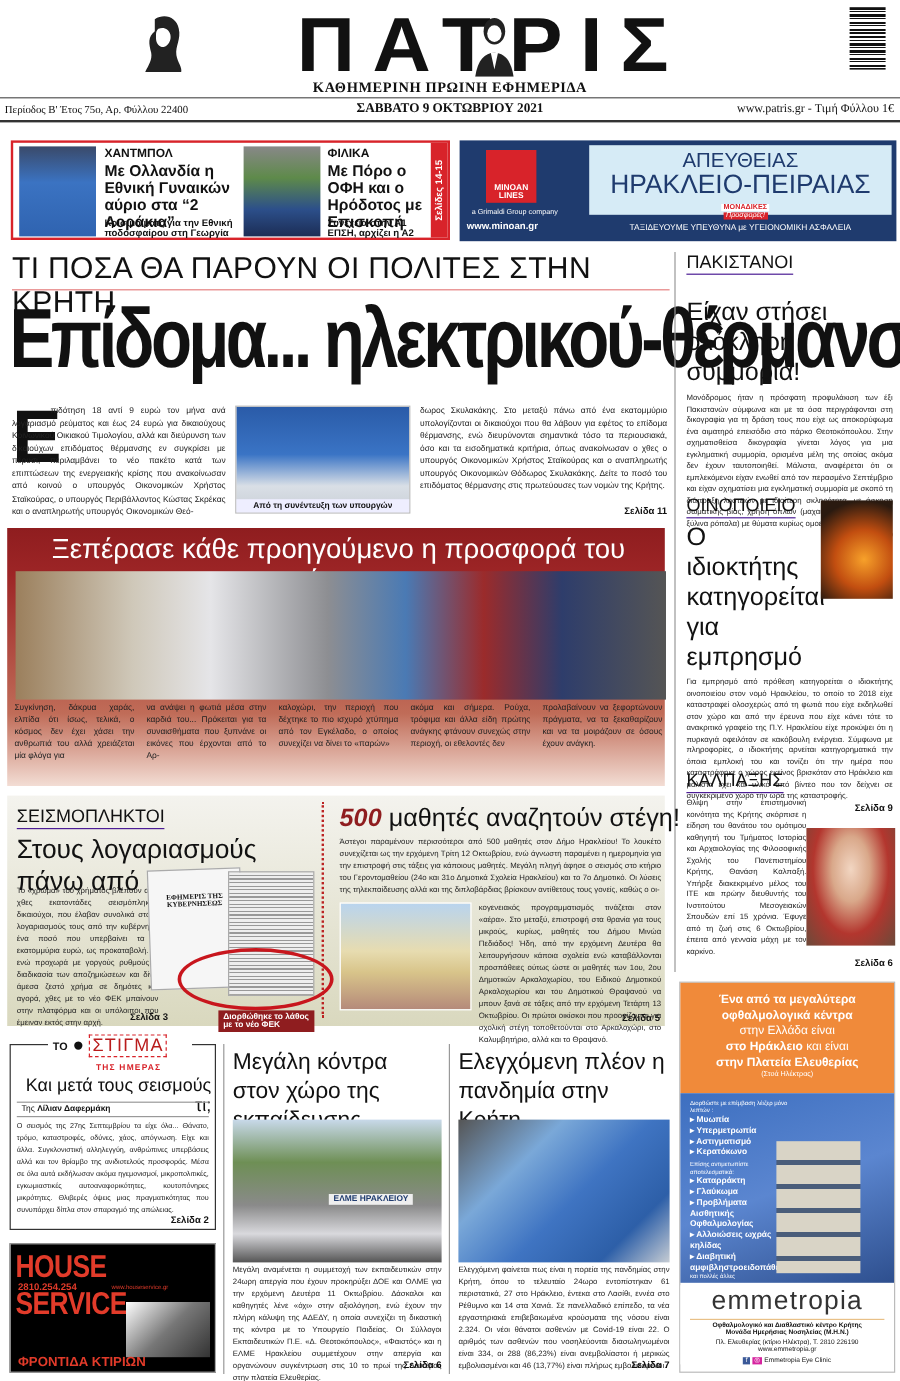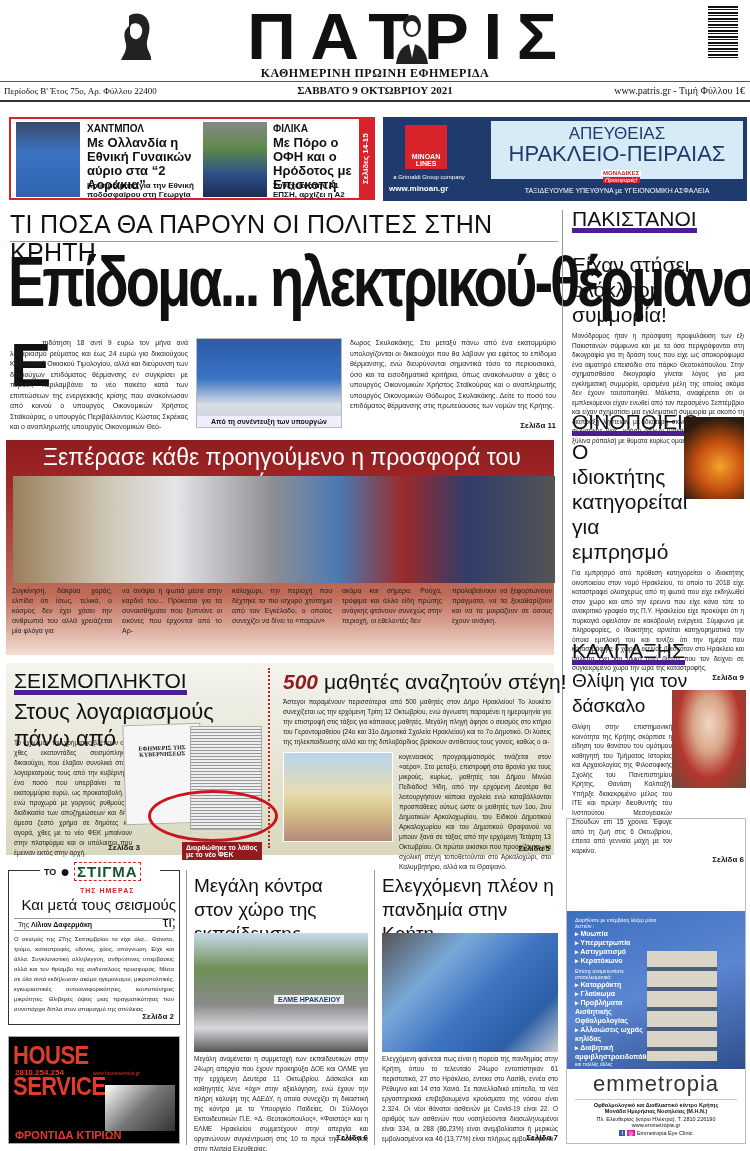--- a/index.html
+++ b/index.html
@@ -46,21 +46,21 @@
 
 .donbox{left:6px;top:440px;width:548px;height:215px;background:linear-gradient(180deg,#8f1d1f 0%,#9d2526 18%,#c06c58 72%,#f3ddd4 100%)}
 .donhead{left:12px;top:444px;width:540px;color:#fff;font-size:23px;line-height:26px;text-align:center}
 .donphoto{left:13px;top:476px;width:542px;height:107px;background:linear-gradient(90deg,#9b7f5c 0%,#cfc8b9 18%,#e5e5e8 30%,#8d8e92 48%,#4a7ab4 60%,#9b2b2b 72%,#2e3d6b 84%,#555 100%)}
 .doncols{left:12px;top:586px;width:540px;display:flex;gap:10px}
 .doncols div{flex:1;font-size:7px;line-height:10px;text-align:justify;color:#222}
 
 .quake{left:6px;top:663px;width:548px;height:192px;background:linear-gradient(180deg,#f4f3ee 0%,#d9d8be 100%)}
 .dotted{left:268px;top:668px;width:2px;height:180px;border-left:2px dotted #b22}
 
-.section-kicker{font-size:21px;border-bottom:5px solid #4c1d95;display:inline-block;line-height:18px}
+.section-kicker{font-size:15px;border-bottom:1px solid #4c1d95;display:inline-block;line-height:18px}
 .sec-head{font-size:21px;line-height:25px}
 .vrule{width:1px;background:#999}
 .stigma{left:8px;top:870px;width:172px;height:155px;border:1px solid #333}
 .hs{left:8px;top:1036px;width:172px;height:108px;border:1px solid #aaa;background:#000000}
 .emm{left:566px;top:818px;width:180px;height:326px;border:1px solid #bbb}
 </style>
 </head>
 <body>
 
 <div class="abs portrait" style="left:115px">
@@ -145,21 +145,20 @@
 <div class="abs" style="left:572px;top:413px;width:172px">
   <div class="section-kicker">ΟΙΝΟΠΟΙΕΙΟ</div>
   <div class="sec-head" style="margin-top:3px;width:108px">Ο ιδιοκτήτης κατηγορείται για εμπρησμό</div>
   <div class="body" style="margin-top:4px;font-size:6.5px;line-height:9.5px">Για εμπρησμό από πρόθεση κατηγορείται ο ιδιοκτήτης οινοποιείου στον νομό Ηρακλείου, το οποίο το 2018 είχε καταστραφεί ολοσχερώς από τη φωτιά που είχε εκδηλωθεί στον χώρο και από την έρευνα που είχε κάνει τότε το ανακριτικό γραφείο της Π.Υ. Ηρακλείου είχε προκύψει ότι η πυρκαγιά οφειλόταν σε κακόβουλη ενέργεια. Σύμφωνα με πληροφορίες, ο ιδιοκτήτης αρνείται κατηγορηματικά την όποια εμπλοκή του και τονίζει ότι την ημέρα που καταστράφηκε ο χώρος εκείνος βρισκόταν στο Ηράκλειο και μάλιστα έχει και υλικό από βίντεο που τον δείχνει σε συγκεκριμένο χώρο την ώρα της καταστροφής.</div>
   <div class="pageref">Σελίδα 9</div>
 </div>
 <div class="abs" style="left:684px;top:417px;width:60px;height:82px;background:radial-gradient(circle at 60% 60%,#f7a12a 0%,#c24e10 40%,#2a1a10 80%)"></div>
 
 <div class="abs" style="left:572px;top:642px;width:172px">
   <div class="section-kicker">ΚΑΛΠΑΞΗΣ</div>
-  <div class="sec-head" style="margin-top:3px;font-size:19px">Θλίψη για τον δάσκαλο</div>
   <div class="body" style="margin-top:4px;font-size:6.5px;line-height:9.5px;width:100px">Θλίψη στην επιστημονική κοινότητα της Κρήτης σκόρπισε η είδηση του θανάτου του ομότιμου καθηγητή του Τμήματος Ιστορίας και Αρχαιολογίας της Φιλοσοφικής Σχολής του Πανεπιστημίου Κρήτης, Θανάση Καλπαξή. Υπήρξε διακεκριμένο μέλος του ΙΤΕ και πρώην διευθυντής του Ινστιτούτου Μεσογειακών Σπουδών επί 15 χρόνια. Έφυγε από τη ζωή στις 6 Οκτωβρίου, έπειτα από γενναία μάχη με τον καρκίνο.</div>
   <div class="pageref">Σελίδα 6</div>
 </div>
 <div class="abs" style="left:672px;top:690px;width:74px;height:98px;background:radial-gradient(ellipse at 50% 35%,#f2d6c2 0%,#d9a88a 30%,#b3362e 60%,#6b4a3a 100%)"></div>
 
 <div class="abs quake"></div>
 <div class="abs dotted"></div>
 <div class="abs" style="left:14px;top:672px;width:250px">
   <div class="section-kicker">ΣΕΙΣΜΟΠΛΗΚΤΟΙ</div>
   <div style="font-size:22px;line-height:27px;margin-top:3px;width:250px">Στους λογαριασμούς πάνω από 5 εκατ.</div>
@@ -179,21 +178,21 @@
 </div>
 <div class="abs body" style="left:283px;top:697px;width:268px;font-size:6.5px;line-height:10px">Άστεγοι παραμένουν περισσότεροι από 500 μαθητές στον Δήμο Ηρακλείου! Το λουκέτο συνεχίζεται ως την ερχόμενη Τρίτη 12 Οκτωβρίου, ενώ άγνωστη παραμένει η ημερομηνία για την επιστροφή στις τάξεις για κάποιους μαθητές. Μεγάλη πληγή άφησε ο σεισμός στο κτήριο του Γεροντομαθείου (24ο και 31ο Δημοτικά Σχολεία Ηρακλείου) και το 7ο Δημοτικό. Οι λύσεις της τηλεκπαίδευσης αλλά και της διπλοβάρδιας βρίσκουν αντίθετους τους γονείς, καθώς ο οι-</div>
 <div class="abs" style="left:283px;top:752px;width:110px;height:90px;background:linear-gradient(180deg,#b9d4ee 0%,#e7dcb0 45%,#d8c48a 65%,#b58a7a 100%);border:1px solid #fff"></div>
 <div class="abs body" style="left:399px;top:752px;width:152px;font-size:6.5px;line-height:10px">κογενειακός προγραμματισμός τινάζεται στον «αέρα». Στο μεταξύ, επιστροφή στα θρανία για τους μικρούς, κυρίως, μαθητές του Δήμου Μινώα Πεδιάδος! Ήδη, από την ερχόμενη Δευτέρα θα λειτουργήσουν κάποια σχολεία ενώ καταβάλλονται προσπάθειες ούτως ώστε οι μαθητές των 1ου, 2ου Δημοτικών Αρκαλοχωρίου, του Ειδικού Δημοτικού Αρκαλοχωρίου και του Δημοτικού Θραψανού να μπουν ξανά σε τάξεις από την ερχόμενη Τετάρτη 13 Οκτωβρίου. Οι πρώτοι οικίσκοι που προορίζονται για σχολική στέγη τοποθετούνται στο Αρκαλοχώρι, στο Καλυμβητήριο, αλλά και το Θραψανό.</div>
 <div class="abs pageref" style="left:500px;top:844px;width:50px">Σελίδα 5</div>
 
 <div class="abs stigma"></div>
 <div class="abs" style="left:40px;top:862px;width:120px;background:#fff;display:flex;align-items:center;gap:4px;padding:0 4px">
   <span style="font-size:9px;font-weight:bold">ΤΟ</span>
   <span style="font-size:16px">●</span>
-  <span style="font-size:15px;font-weight:bold;color:#14532d;border:1px dashed #d8232a;padding:0 2px;letter-spacing:1px">ΣΤΙΓΜΑ</span>
+  <span style="font-size:15px;font-weight:normal;color:#b91c1c;border:1px dashed #d8232a;padding:0 2px;letter-spacing:1px">ΣΤΙΓΜΑ</span>
 </div>
 <div class="abs" style="left:80px;top:887px;font-size:7px;font-weight:bold;color:#d8232a;letter-spacing:1px">ΤΗΣ ΗΜΕΡΑΣ</div>
 <div class="abs" style="left:14px;top:896px;width:162px;font-size:15px;text-align:right">Και μετά τους σεισμούς τι;</div>
 <div class="abs" style="left:14px;top:918px;width:160px;border-top:1px solid #999;border-bottom:1px solid #999;font-size:7px;padding:2px 4px">
   <span>Της</span>
   <b>Λίλιαν Δαφερμάκη</b>
 </div>
 <div class="abs body" style="left:14px;top:934px;width:160px;font-size:6px;line-height:10px">Ο σεισμός της 27ης Σεπτεμβρίου τα είχε όλα... Θάνατο, τρόμο, καταστροφές, οδύνες, χάος, απόγνωση. Είχε και άλλα. Συγκλονιστική αλληλεγγύη, ανθρώπινες υπερβάσεις αλλά και τον θρίαμβο της ανιδιοτελούς προσφοράς. Μέσα σε όλα αυτά εκδήλωσαν ακόμα ηγεμονισμοί, μικροπολιτικές, εγκωμιαστικές αυτοαναφορικότητες, κουτοπόνηρες μικρότητες. Θλιβερές όψεις μιας πραγματικότητας που συνυπάρχει δίπλα στον σπαραγμό της απώλειας.</div>
 <div class="abs pageref" style="left:130px;top:1012px;width:44px">Σελίδα 2</div>
 
@@ -213,20 +212,28 @@
 <div class="abs body" style="left:194px;top:1054px;width:174px;font-size:6.5px;line-height:10px">Μεγάλη αναμένεται η συμμετοχή των εκπαιδευτικών στην 24ωρη απεργία που έχουν προκηρύξει ΔΟΕ και ΟΛΜΕ για την ερχόμενη Δευτέρα 11 Οκτωβρίου. Δάσκαλοι και καθηγητές λένε «όχι» στην αξιολόγηση, ενώ έχουν την πλήρη κάλυψη της ΑΔΕΔΥ, η οποία συνεχίζει τη δικαστική της κόντρα με το Υπουργείο Παιδείας. Οι Σύλλογοι Εκπαιδευτικών Π.Ε. «Δ. Θεοτοκόπουλος», «Φαιστός» και η ΕΛΜΕ Ηρακλείου συμμετέχουν στην απεργία και οργανώνουν συγκέντρωση στις 10 το πρωί της Δευτέρας στην πλατεία Ελευθερίας.</div>
 <div class="abs pageref" style="left:320px;top:1133px;width:48px">Σελίδα 6</div>
 
 <div class="abs vrule" style="left:374px;top:870px;height:275px"></div>
 <div class="abs" style="left:382px;top:874px;width:176px;font-size:19px;line-height:24px">Ελεγχόμενη πλέον η πανδημία στην Κρήτη</div>
 <div class="abs" style="left:382px;top:933px;width:176px;height:119px;background:linear-gradient(135deg,#555 0%,#7aa8d8 30%,#3f74c2 55%,#2d5fa8 80%,#c6ccd3 100%)"></div>
 <div class="abs body" style="left:382px;top:1054px;width:176px;font-size:6.5px;line-height:10px">Ελεγχόμενη φαίνεται πως είναι η πορεία της πανδημίας στην Κρήτη, όπου το τελευταίο 24ωρο εντοπίστηκαν 61 περιστατικά, 27 στο Ηράκλειο, έντεκα στο Λασίθι, εννέα στο Ρέθυμνο και 14 στα Χανιά. Σε πανελλαδικό επίπεδο, τα νέα εργαστηριακά επιβεβαιωμένα κρούσματα της νόσου είναι 2.324. Οι νέοι θάνατοι ασθενών με Covid-19 είναι 22. Ο αριθμός των ασθενών που νοσηλεύονται διασωληνωμένοι είναι 334, οι 288 (86,23%) είναι ανεμβολίαστοι ή μερικώς εμβολιασμένοι και 46 (13,77%) είναι πλήρως εμβολιασμένοι.</div>
 <div class="abs pageref" style="left:510px;top:1133px;width:48px">Σελίδα 7</div>
 
 <div class="abs emm">
+  <div style="position:absolute;left:0;top:0;width:178px;height:92px;background:#f08a3a;color:#fff;text-align:center;padding-top:8px;font-size:10px;line-height:13px">
+    <div style="font-weight:bold">Ένα από τα μεγαλύτερα</div>
+    <div style="font-weight:bold">οφθαλμολογικά κέντρα</div>
+    <div>στην Ελλάδα είναι</div>
+    <div><b>στο Ηράκλειο</b><span> και είναι</span></div>
+    <div style="font-weight:bold">στην Πλατεία Ελευθερίας</div>
+    <div style="font-size:6px;line-height:8px">(Στοά Ηλέκτρας)</div>
+  </div>
   <div style="position:absolute;left:0;top:92px;width:178px;height:158px;background:linear-gradient(160deg,#3d6fc0 0%,#5b86d0 50%,#2e4f8e 100%);color:#fff;padding:6px 8px">
     <div style="font-size:5px;width:90px">Διορθώστε με επέμβαση λέιζερ μόνο λεπτών :</div>
     <div style="font-size:7px;font-weight:bold;line-height:9px">
       <div>▸ <span>Μυωπία</span></div>
       <div>▸ <span>Υπερμετρωπία</span></div>
       <div>▸ <span>Αστιγματισμό</span></div>
       <div>▸ <span>Κερατόκωνο</span></div>
     </div>
     <div style="font-size:5px;width:60px;margin-top:3px">Επίσης αντιμετωπίστε αποτελεσματικά:</div>
     <div style="font-size:7px;font-weight:bold;line-height:9px;width:70px">

